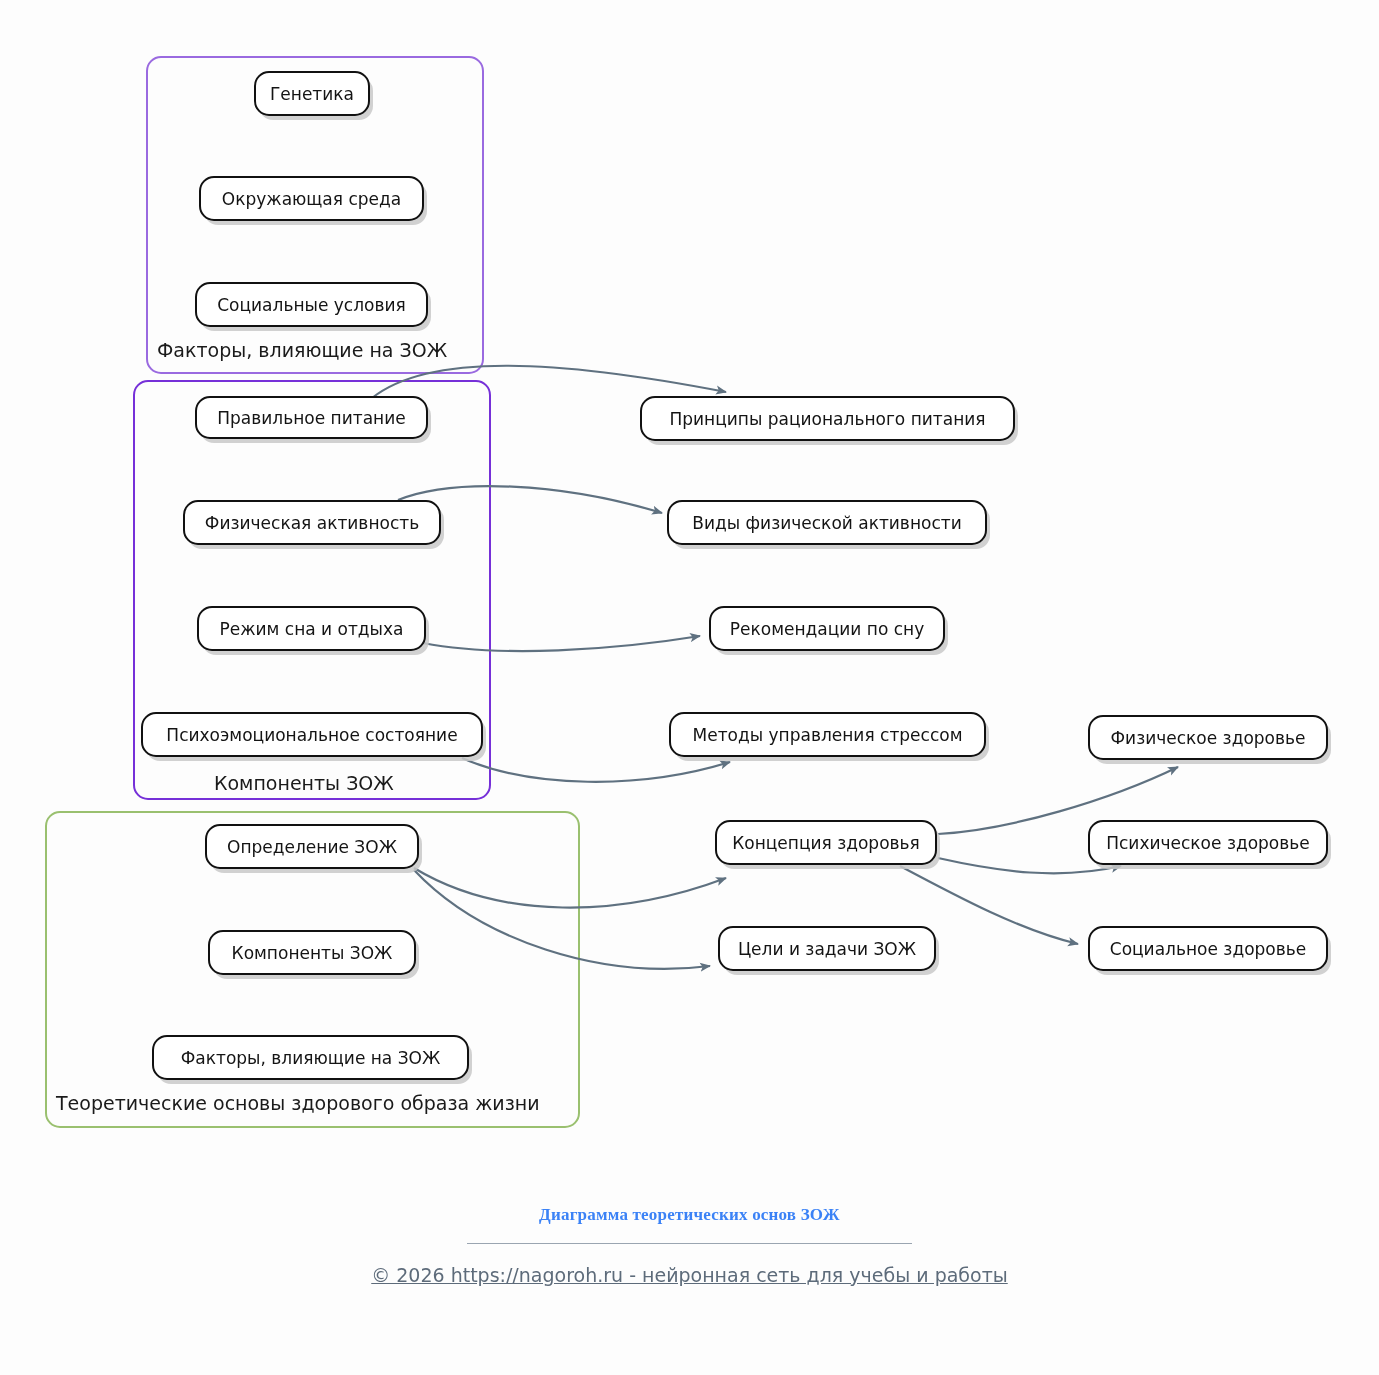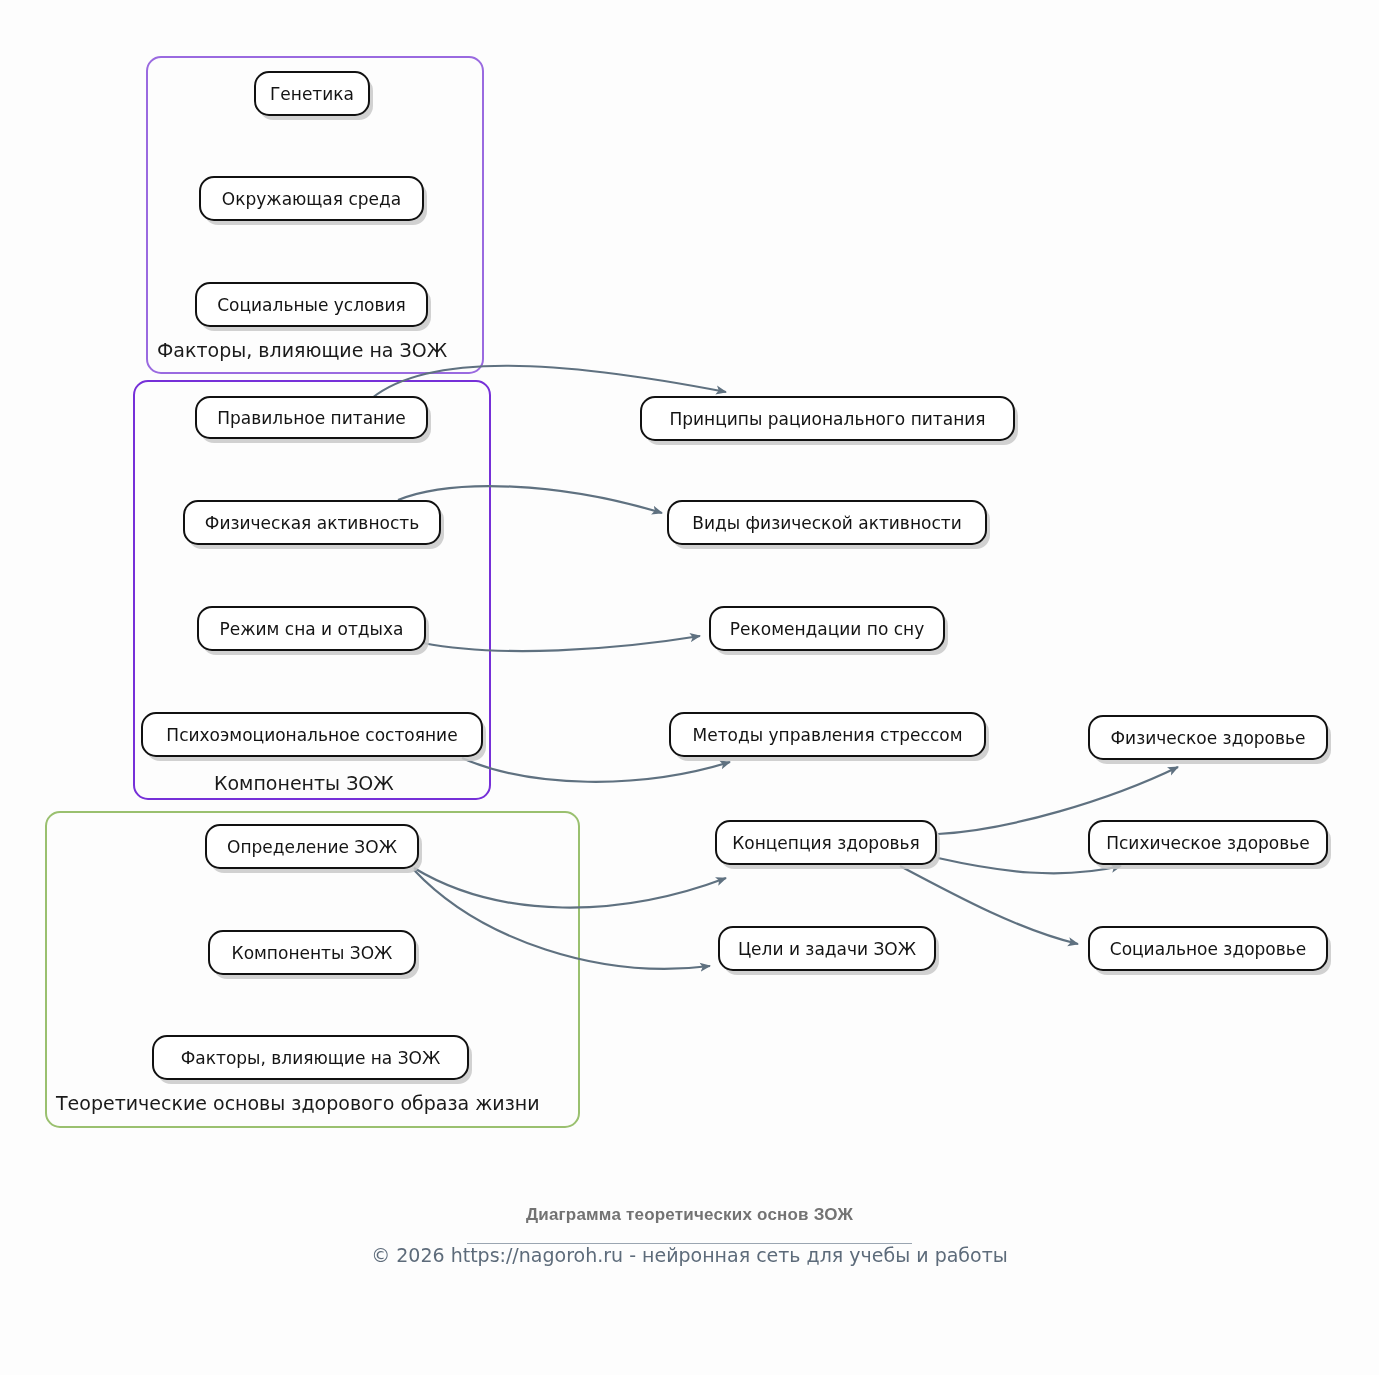--- a/index.html
+++ b/index.html
@@ -59,36 +59,38 @@
     stroke-width: 2.2;
   }
   .footer-block {
     position: absolute;
     left: 0;
     top: 1205px;
     width: 1379px;
     text-align: center;
   }
   .footer-title {
-    font-family: Liberation Sans, sans-serif;
+    font-family: Liberation Serif, serif;
     font-size: 17px;
     font-weight: bold;
-    color: #737373;
+    color: #3b82f6;
     letter-spacing: 0.2px;
   }
   .footer-rule {
     width: 445px;
     height: 1px;
     background: #9aa5b1;
     margin: 18px auto 0 auto;
   }
   .footer-credit {
+    margin-top: 20px;
     font-family: "DejaVu Sans", "Liberation Sans", sans-serif;
     font-size: 19px;
     color: #5d6b7a;
+    text-decoration: underline;
   }
 </style>
 </head>
 <body>
 
 <div id="diagram-root">
   <svg id="graph" viewBox="0 0 1379 1375">
     <defs>
       <marker id="arrowhead" markerWidth="12" markerHeight="10" refX="10" refY="5" orient="auto" markerUnits="userSpaceOnUse">
         <path d="M0,0.4 L11,5 L0,9.6 L2.6,5 Z" fill="#5f7180"></path>

